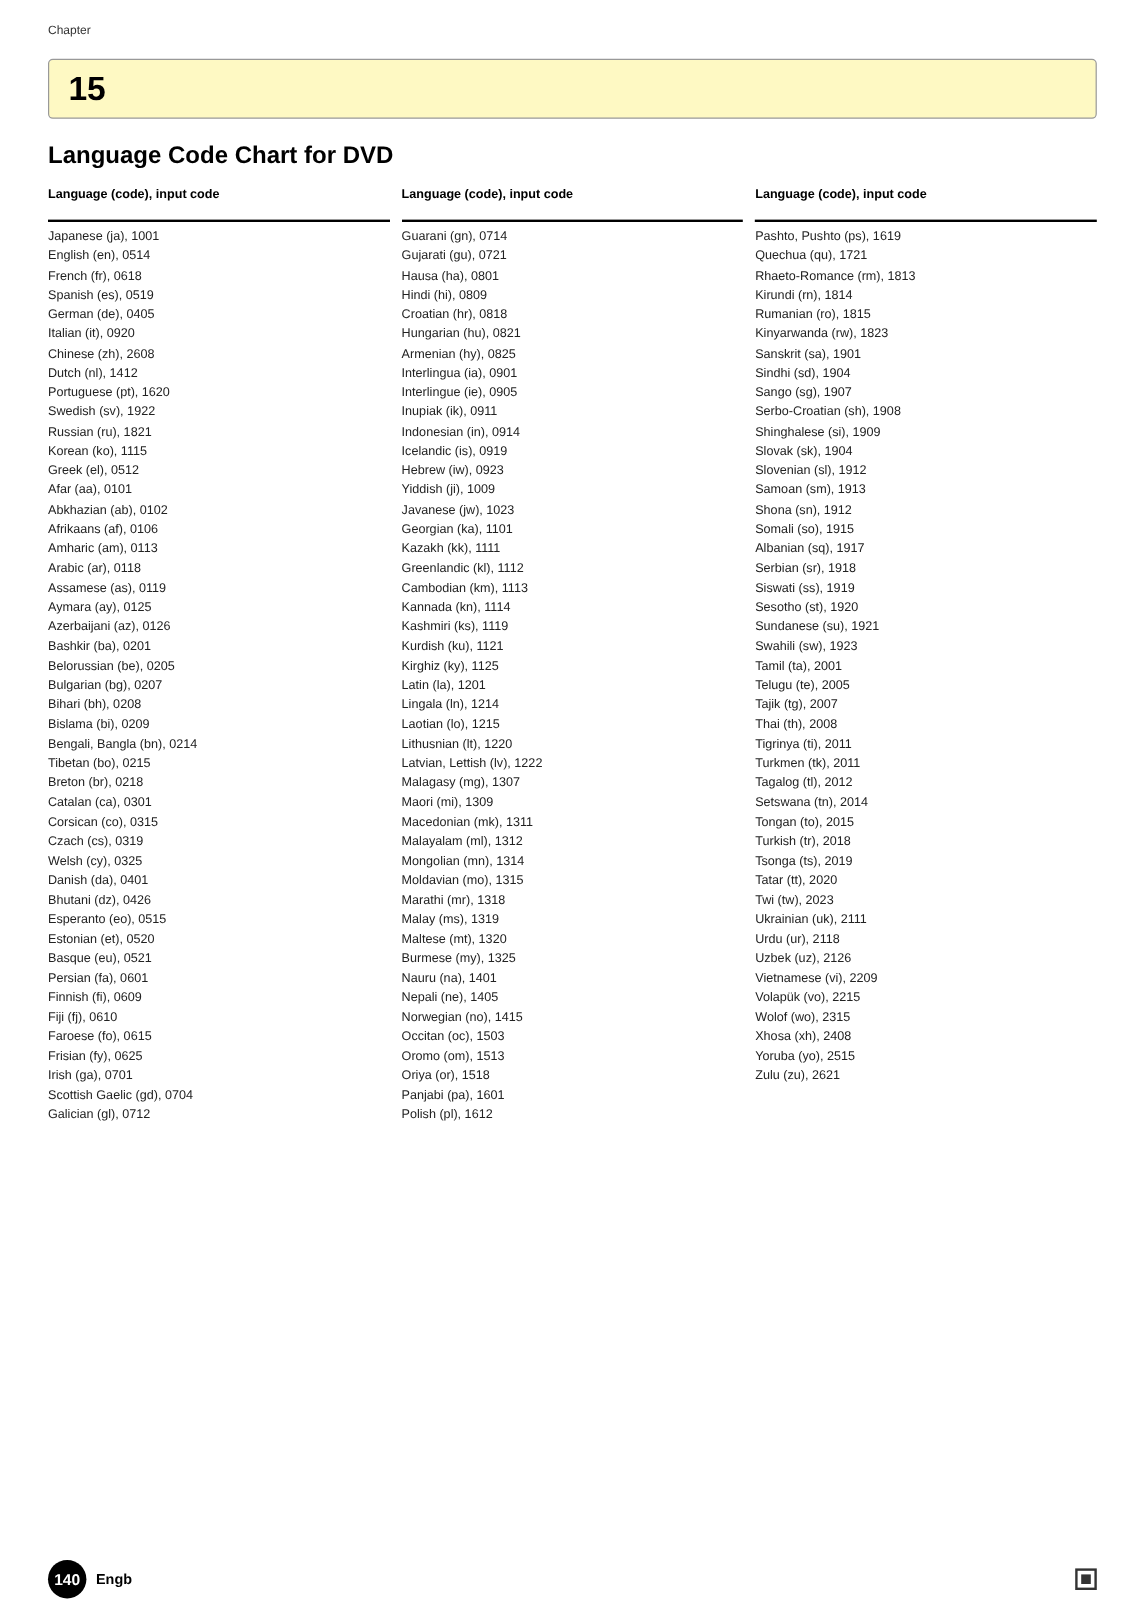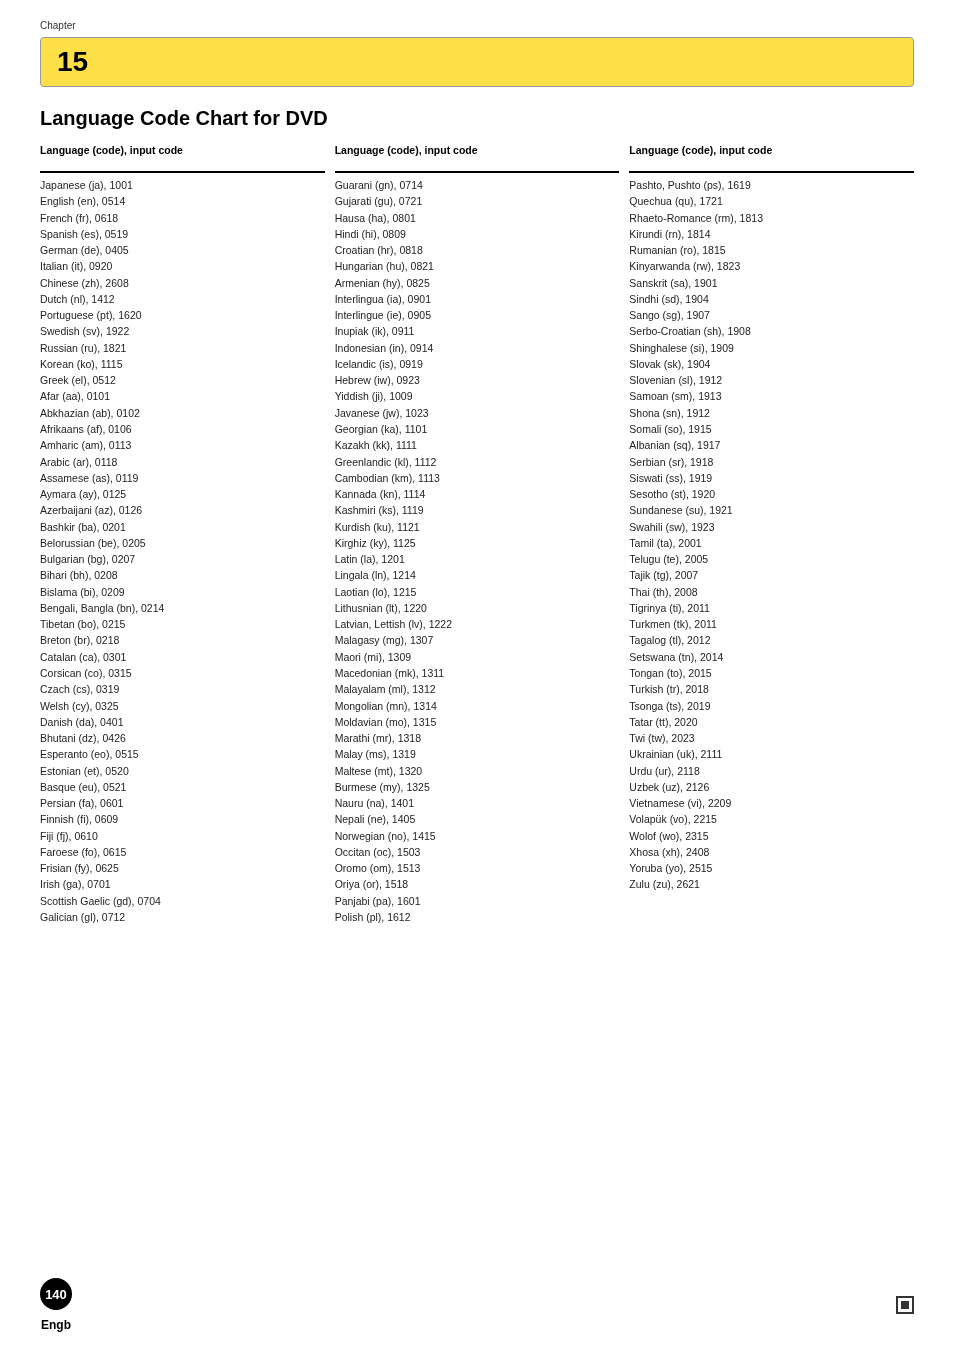--- a/index.html
+++ b/index.html
@@ -14,26 +14,26 @@
     }
     .page {
       width: 954px;
       min-height: 1352px;
       padding: 20px 40px 40px 40px;
       position: relative;
     }
     .chapter-label {
       font-size: 10px;
       color: #333;
-      margin-bottom: 6px;
+      margin-bottom: 18px;
     }
     .chapter-header {
       display: flex;
       align-items: center;
-      background: #fde047;
+      background: #fef9c3;
       border: 1px solid #999;
       border-radius: 4px;
       padding: 8px 16px;
       margin-bottom: 20px;
     }
     .chapter-num {
       font-size: 28px;
       font-weight: bold;
       margin-right: 16px;
       min-width: 36px;
@@ -77,21 +77,20 @@
       left: 40px;
       right: 40px;
       display: flex;
       align-items: center;
       justify-content: space-between;
     }
     .footer-page {
       display: flex;
       align-items: center;
       gap: 8px;
-      flex-direction: column;
     }
     .page-num-box {
       background: #000;
       color: #fff;
       border-radius: 50%;
       width: 32px;
       height: 32px;
       display: flex;
       align-items: center;
       justify-content: center;

